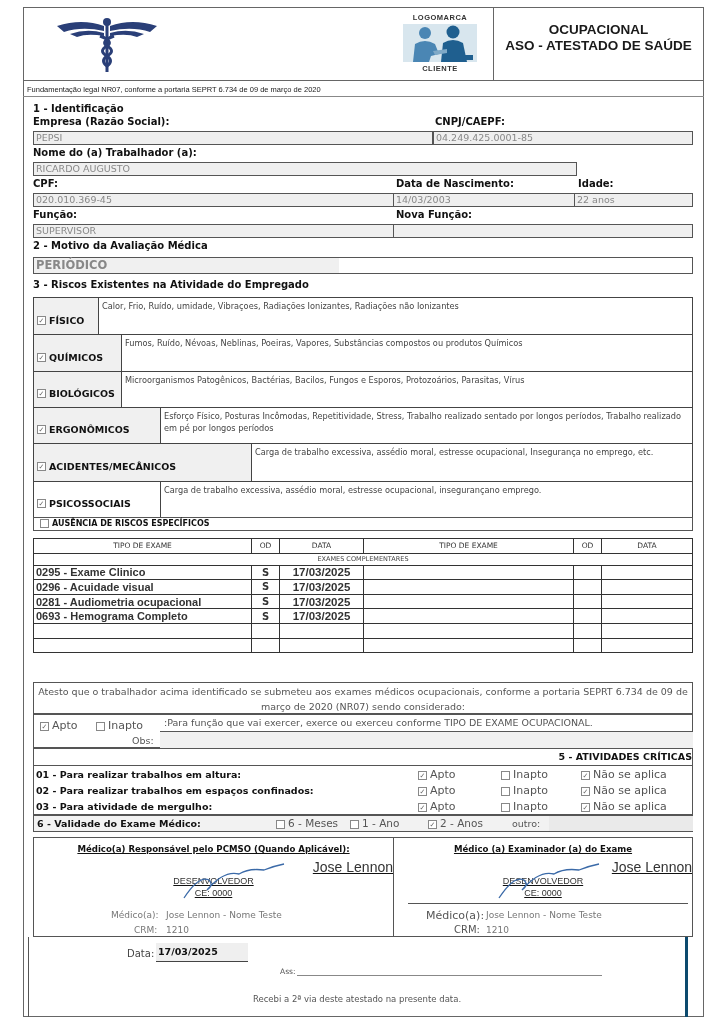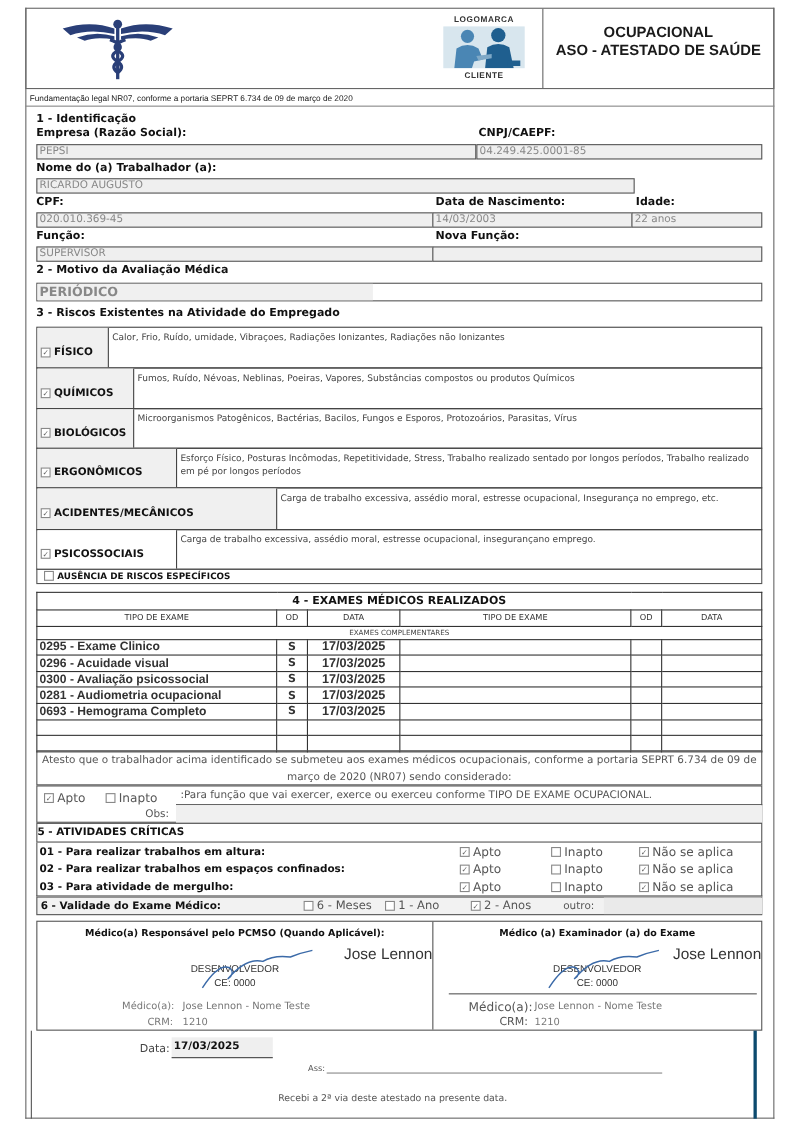--- a/index.html
+++ b/index.html
@@ -32,27 +32,27 @@
   table.exams th { font-weight: normal; color: #333; font-size: 7.5px; }
   table.exams .title { text-align: center; font-weight: bold; font-size: 10px; height: 16px; color: #111; }
   table.exams .subtitle { text-align: center; font-size: 6.5px; color: #444; height: 12px; }
   table.exams td.exam { font-family: "Liberation Sans", sans-serif; font-weight: bold; font-size: 11px; color: #333; }
   table.exams td.od { text-align: center; font-size: 10px; font-weight: bold; color: #333; }
   table.exams td.date { text-align: center; font-family: "Liberation Sans", sans-serif; font-weight: bold; font-size: 11.5px; color: #333; }
 
   .box { position: absolute; border: 1px solid #555; }
   .atesto { position: absolute; left: 33px; top: 682px; width: 660px; height: 32px; border: 1px solid #555; text-align: center; font-size: 9.5px; color: #555; line-height: 15px; padding-top: 1px; }
   .apto-line { position: absolute; left: 33px; top: 714px; width: 660px; height: 34px; border: 1px solid #555; }
-  .crit-title { position: absolute; left: 33px; top: 748px; width: 660px; height: 18px; border: 1px solid #555; text-align: left; font-weight: bold; font-size: 9.5px; line-height: 16px; }
+  .crit-title { position: absolute; left: 33px; top: 748px; width: 660px; height: 18px; border: 1px solid #555; text-align: right; font-weight: bold; font-size: 9.5px; line-height: 16px; }
   .crit-row { position: absolute; left: 36px; font-weight: bold; font-size: 9.5px; }
   .opt { position: absolute; font-size: 11px; color: #555; white-space: nowrap; }
   .valid-row { position: absolute; left: 33px; top: 815px; width: 660px; height: 17px; border: 1px solid #555; background: #f2f2f2; }
 
   .sig-box { position: absolute; left: 33px; top: 837px; width: 660px; height: 100px; border: 1px solid #555; display: flex; }
-  .sig-col { position: relative; height: 100%; }
+  .sig-col { position: relative; height: 100%; text-decoration: underline; }
   .sig-head { text-align: center; font-weight: bold; font-size: 8.6px; margin-top: 6px; }
   .sig-name { text-align: right; font-family: "Liberation Sans", sans-serif; font-size: 14px; color: #333; margin-top: 5px; }
   .sig-sub { text-align: center; font-family: "Liberation Sans", sans-serif; font-size: 9px; color: #333; line-height: 12px; }
   .sig-scrib { position: absolute; }
   .med { position: absolute; font-size: 9px; color: #777; white-space: nowrap; }
 
   .footer { position: absolute; left: 28px; top: 937px; width: 660px; height: 80px; border-left: 1px solid #555; border-right: 3px solid #0c4a6e; }
 </style>
 </head>
 <body>
@@ -163,23 +163,20 @@
   <div class="risk-label" style="width:127px; background:#fff;">
       <span class="cb">✓</span>
       <span>PSICOSSOCIAIS</span>
     </div>
   <div class="risk-desc">Carga de trabalho excessiva, assédio moral, estresse ocupacional, insegurançano emprego.</div>
 </div>
 <div class="box" style="left:33px; top:517px; width:660px; height:14px; font-weight:bold; font-size:8px; padding-left:6px; line-height:12px;"><span class="cb"></span><span>AUSÊNCIA DE RISCOS ESPECÍFICOS</span></div>
 
 <table class="exams">
   <tbody>
-      <tr>
-        <td colspan="6" class="title">4 - EXAMES MÉDICOS REALIZADOS</td>
-      </tr>
   <tr>
     <th style="width:218px;">TIPO DE EXAME</th>
     <th style="width:28px;">OD</th>
     <th style="width:84px;">DATA</th>
     <th style="width:210px;">TIPO DE EXAME</th>
     <th style="width:28px;">OD</th>
     <th>DATA</th>
   </tr>
   <tr>
         <td colspan="6" class="subtitle">EXAMES COMPLEMENTARES</td>
@@ -187,28 +184,20 @@
   <tr>
         <td class="exam">0295 - Exame Clinico</td>
         <td class="od">S</td>
         <td class="date">17/03/2025</td>
         <td></td>
         <td></td>
         <td></td>
       </tr>
   <tr>
         <td class="exam">0296 - Acuidade visual</td>
-        <td class="od">S</td>
-        <td class="date">17/03/2025</td>
-        <td></td>
-        <td></td>
-        <td></td>
-      </tr>
-  <tr>
-        <td class="exam">0300 - Avaliação psicossocial</td>
         <td class="od">S</td>
         <td class="date">17/03/2025</td>
         <td></td>
         <td></td>
         <td></td>
       </tr>
   <tr>
         <td class="exam">0281 - Audiometria ocupacional</td>
         <td class="od">S</td>
         <td class="date">17/03/2025</td>

